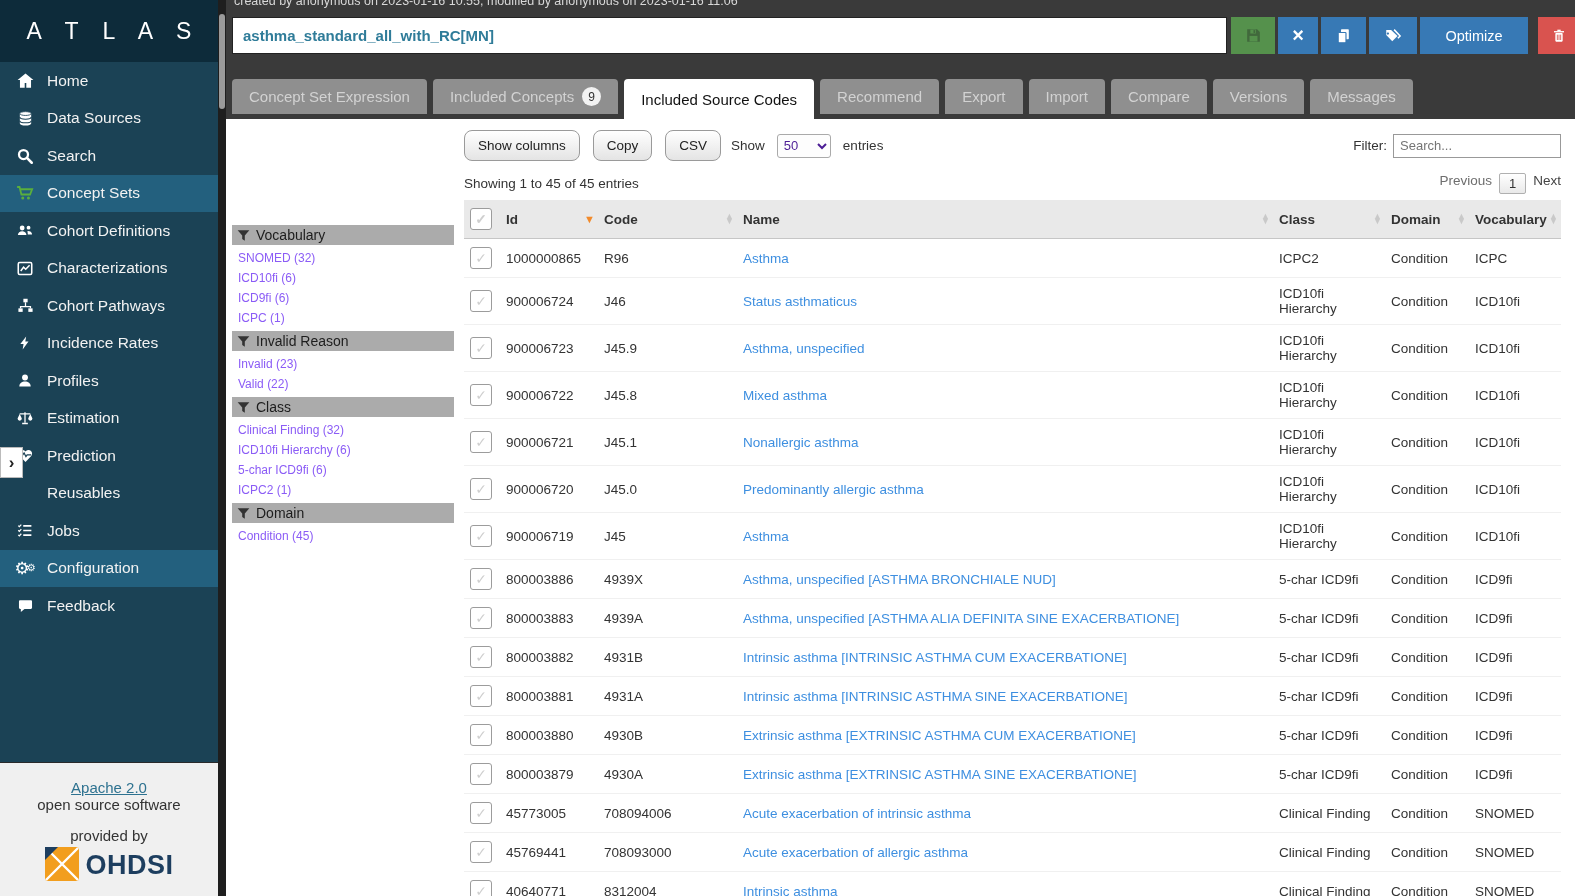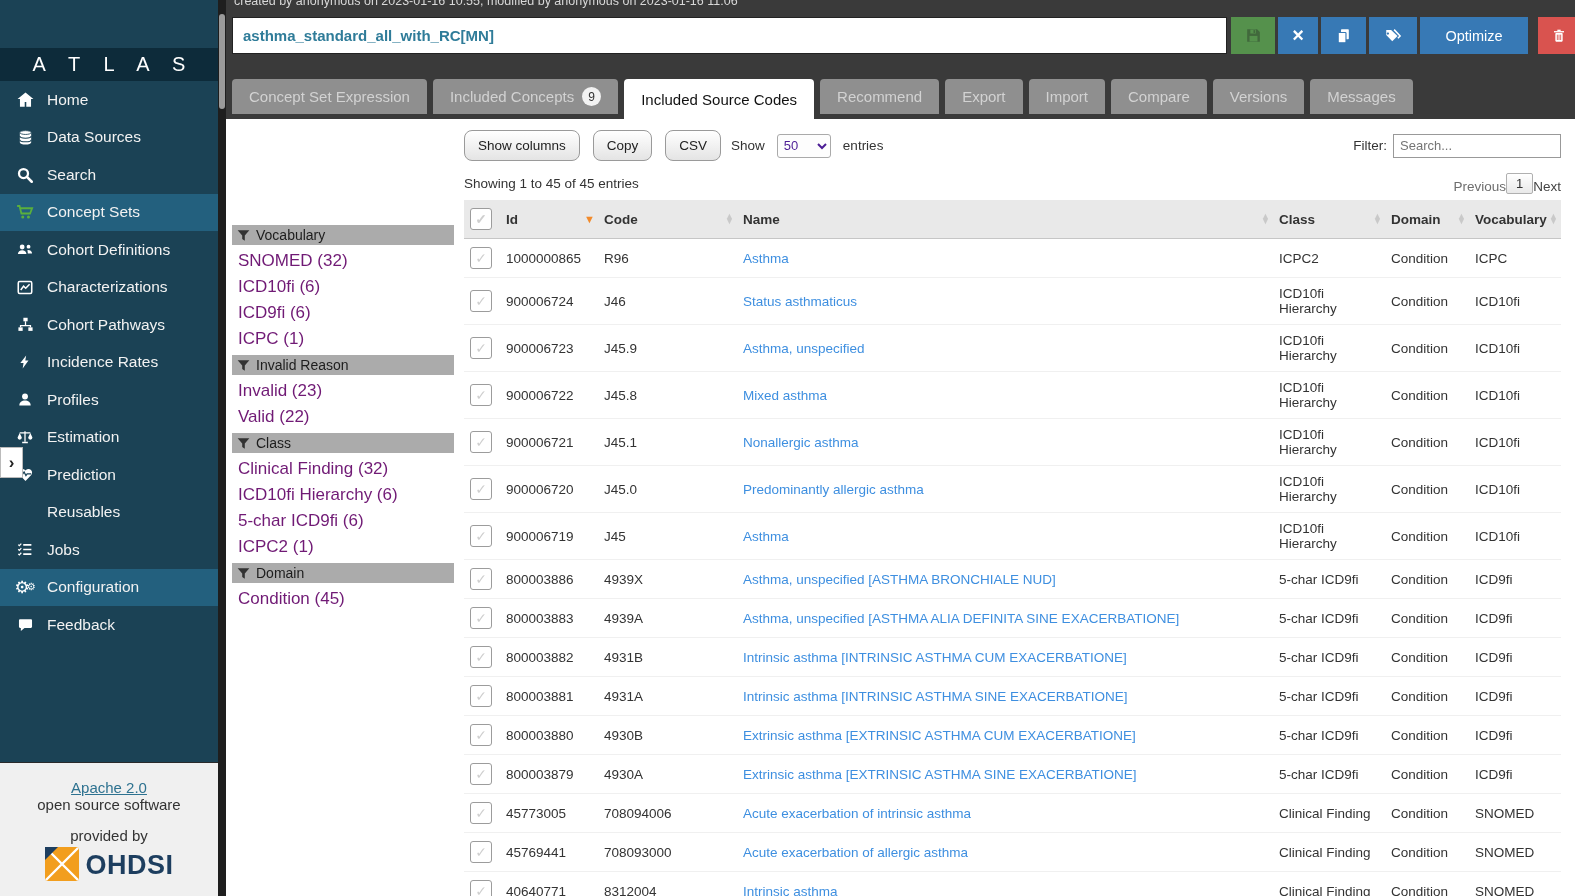--- a/index.html
+++ b/index.html
@@ -5,23 +5,23 @@
   * { box-sizing: border-box; margin: 0; padding: 0; }
   html,body { width:1575px; height:896px; overflow:hidden; background:#fff;
               font-family:"Liberation Sans", sans-serif; }
   [data-interactable="true"] { cursor:pointer; }
 
   .app { display:flex; width:1575px; height:896px; }
 
   
   .sidebar { position:relative; width:218px; height:896px; background:#1b4255;
              flex:none; display:flex; flex-direction:column; }
-  .brand { height:33px; background:#0d2b3a; color:#fff; display:flex;
-           align-items:center; justify-content:center; font-size:20px;
-           letter-spacing:9px; padding-left:9px;margin-top:48px; }
+  .brand { height:62px; background:#0d2b3a; color:#fff; display:flex;
+           align-items:center; justify-content:center; font-size:23px;
+           letter-spacing:9px; padding-left:9px; }
   .nav { list-style:none; }
   .nav-item { height:37.5px; display:flex; align-items:center; padding:0 10px 0 12px;
               color:#f2f2f2; font-size:15.5px; }
   .nav-item.selected { background:#23607e; }
   .nav-ic { width:26px; height:20px; display:inline-flex; align-items:center;
             justify-content:center; margin-right:9px; flex:none; }
   .nav-ic svg { display:block; }
   .gear-glyph { color:#fff; font-size:17px; line-height:1; }
   .gear-glyph .g2 { font-size:10px; vertical-align:-4px; margin-left:-3px; }
   .expander { position:absolute; left:0; top:447px; width:23px; height:31px;
@@ -70,40 +70,40 @@
                justify-content:center; margin-left:8px; }
 
   .content { flex:1; display:flex; padding:0 14px 0 6px; min-height:0; }
 
   
   .facets { width:222px; flex:none; margin-top:103px; }
   .facet-header { background:#ababab; color:#1d1d1d; height:20px; display:flex;
                   align-items:center; gap:6px; padding-left:5px; font-size:14px;
                   margin:3px 0 3px; }
   .facet-header svg { display:block; }
-  .facet-item { font-size:17px; color:#701a75; padding:3px 0 3px 6px; }
+  .facet-item { font-size:12px; color:#8b5cf6; padding:3px 0 3px 6px; }
 
   
   .table-area { flex:1; margin-left:10px; min-width:0; }
   .toolbar { display:flex; align-items:center; margin-top:11px; }
   .gbtn { background:linear-gradient(#ffffff,#e4e4e4); border:1px solid #9a9a9a;
           border-radius:8px; height:31px; padding:0 13px; font-size:13.5px; color:#222;
           font-family:"Liberation Sans", sans-serif; }
   .gbtn + .gbtn { margin-left:13px; }
   .show-entries { display:flex; align-items:center; gap:12px; margin-left:10px;
                   font-size:13.5px; color:#333; }
   .page-size { height:24px; border:1px solid #aaa; border-radius:3px; font-size:13px;
                color:#4c1d95; background:#fdfdfd; padding:0 2px; width:54px;
                font-family:"Liberation Sans", sans-serif; }
   .filter-box { margin-left:auto; display:flex; align-items:center; gap:6px;
                 font-size:13.5px; color:#333; }
   .filter-input { width:168px; height:24px; border:1px solid #999; padding:0 6px;
                   font-size:13px; font-family:"Liberation Sans", sans-serif; }
   .info-row { display:flex; align-items:center; margin-top:12px; font-size:13.5px; color:#333; }
-  .pager { margin-left:auto; display:flex; align-items:flex-end; color:#6e6e6e;padding-left:44px; }
+  .pager { margin-left:auto; display:flex; align-items:flex-start; gap:7px; color:#6e6e6e;padding-left:44px; }
   .page-btn { border:1px solid #b0b0b0; background:linear-gradient(#fff,#e9e9e9);
               color:#333; padding:2px 9px; font-size:13px; border-radius:2px; }
   .pager .next { color:#444; }
 
   table.codes { border-collapse:collapse; width:100%; margin-top:6px; table-layout:fixed; }
   .codes th { background:#e9e9e9; border-bottom:1px solid #c6c6c6; text-align:left;
               font-size:13.5px; color:#333; padding:8px 6px; font-weight:bold;
               position:relative; }
   .codes td { font-size:13.5px; color:#333; padding:8px 6px; vertical-align:middle;
               border-bottom:1px solid #f0f0f0; }

